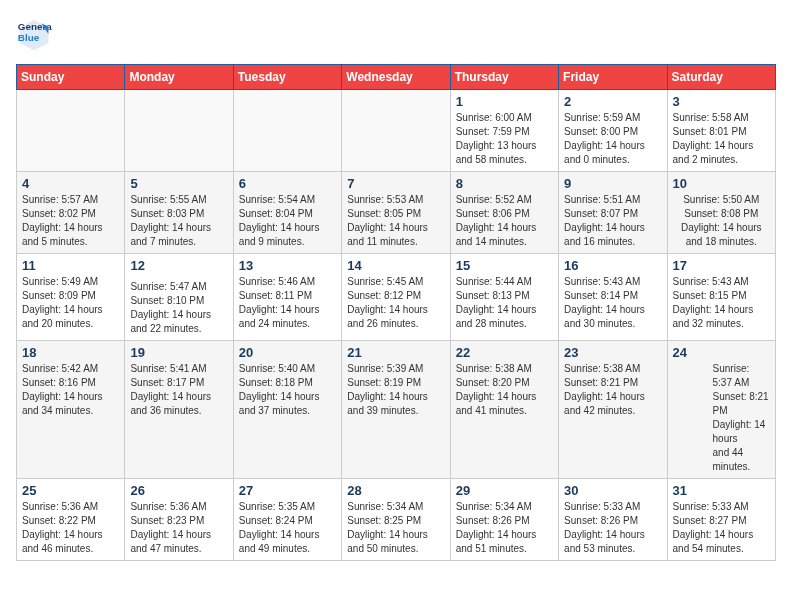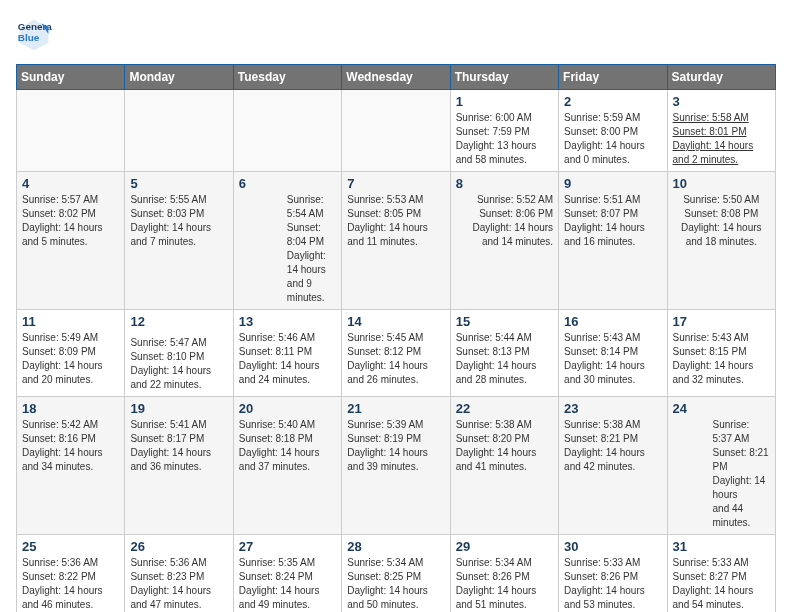--- a/index.html
+++ b/index.html
@@ -41,21 +41,21 @@
     .location {
       font-size: 14px;
       color: #333;
     }
     table {
       width: 100%;
       border-collapse: collapse;
       font-size: 11px;
     }
     thead th {
-      background: #737373;
+      background: #ef4444;
       color: #fff;
       padding: 5px 4px;
       text-align: left;
       font-size: 12px;
       font-weight: bold;
       border: 1px solid #1a5fa0;
     }
     tbody td {
       border: 1px solid #ccc;
       vertical-align: top;
@@ -134,21 +134,21 @@
         </td>
         <td>
           <span class="day-number">2</span>
           <div class="day-info" style="white-space: pre-line;">Sunrise: 5:59 AM
 Sunset: 8:00 PM
 Daylight: 14 hours
 and 0 minutes.</div>
         </td>
         <td>
           <span class="day-number">3</span>
-          <div class="day-info" style="white-space: pre-line; text-decoration: underline;">Sunrise: 5:58 AM
+          <div class="day-info" style="white-space: pre-line;">Sunrise: 5:58 AM
 Sunset: 8:01 PM
 Daylight: 14 hours
 and 2 minutes.</div>
         </td>
       </tr>
       <tr>
         <td>
           <span class="day-number">4</span>
           <div class="day-info" style="white-space: pre-line;">Sunrise: 5:57 AM
 Sunset: 8:02 PM
@@ -157,35 +157,35 @@
         </td>
         <td>
           <span class="day-number">5</span>
           <div class="day-info" style="white-space: pre-line;">Sunrise: 5:55 AM
 Sunset: 8:03 PM
 Daylight: 14 hours
 and 7 minutes.</div>
         </td>
         <td>
           <span class="day-number">6</span>
-          <div class="day-info" style="white-space: pre-line; margin-left: 48px;">Sunrise: 5:54 AM
+          <div class="day-info" style="white-space: pre-line;">Sunrise: 5:54 AM
 Sunset: 8:04 PM
 Daylight: 14 hours
 and 9 minutes.</div>
         </td>
         <td>
           <span class="day-number">7</span>
           <div class="day-info" style="white-space: pre-line;">Sunrise: 5:53 AM
 Sunset: 8:05 PM
 Daylight: 14 hours
 and 11 minutes.</div>
         </td>
         <td>
           <span class="day-number">8</span>
-          <div class="day-info" style="white-space: pre-line; text-align: right;">Sunrise: 5:52 AM
+          <div class="day-info" style="white-space: pre-line;">Sunrise: 5:52 AM
 Sunset: 8:06 PM
 Daylight: 14 hours
 and 14 minutes.</div>
         </td>
         <td>
           <span class="day-number">9</span>
           <div class="day-info" style="white-space: pre-line;">Sunrise: 5:51 AM
 Sunset: 8:07 PM
 Daylight: 14 hours
 and 16 minutes.</div>

